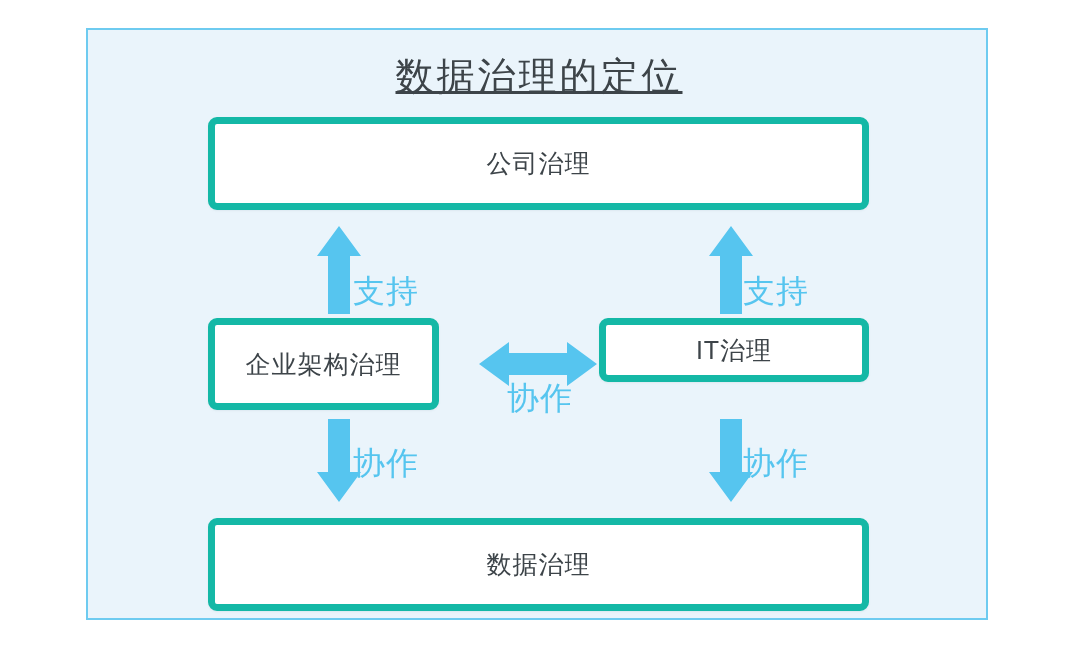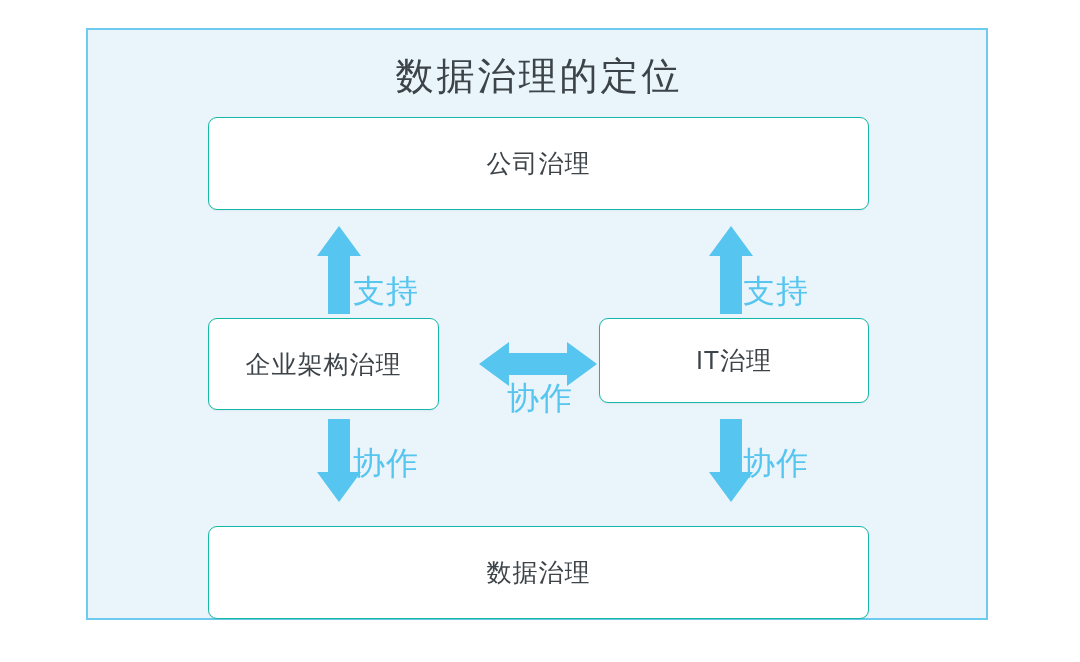--- a/index.html
+++ b/index.html
@@ -39,28 +39,29 @@
     left: 0;
     top: 22px;
     width: 902px;
     text-align: center;
     font-size: 38px;
     line-height: 48px;
     letter-spacing: 3px;
     color: #3d4449;
     font-weight: 400;
     white-space: nowrap;
+    text-decoration: underline;
   }
 
   
   .node {
     position: absolute;
     box-sizing: border-box;
     background: #ffffff;
-    border: 1px solid #14b8a6;
+    border: 7px solid #14b8a6;
     border-radius: 9px;
     display: flex;
     align-items: center;
     justify-content: center;
     color: #3d4449;
     font-size: 25px;
     letter-spacing: 1px;
     box-shadow: 0 1px 2px rgba(120,135,150,0.10);
     white-space: nowrap;
   }
@@ -74,28 +75,27 @@
   .node-ea {
     left: 120px;
     top: 288px;   
     width: 231px; 
     height: 92px;
   }
   .node-it {
     left: 511px;  
     top: 288px;
     width: 270px; 
-    height: 85px;
+    height: 64px;
   }
   .node-data {
     left: 120px;
     top: 488px;   
     width: 661px;
     height: 93px;
-    margin-top: 8px;
   }
 
   
   .arrow-layer {
     position: absolute;
     left: 0;
     top: 0;
     width: 902px;
     height: 592px;
     pointer-events: none;

